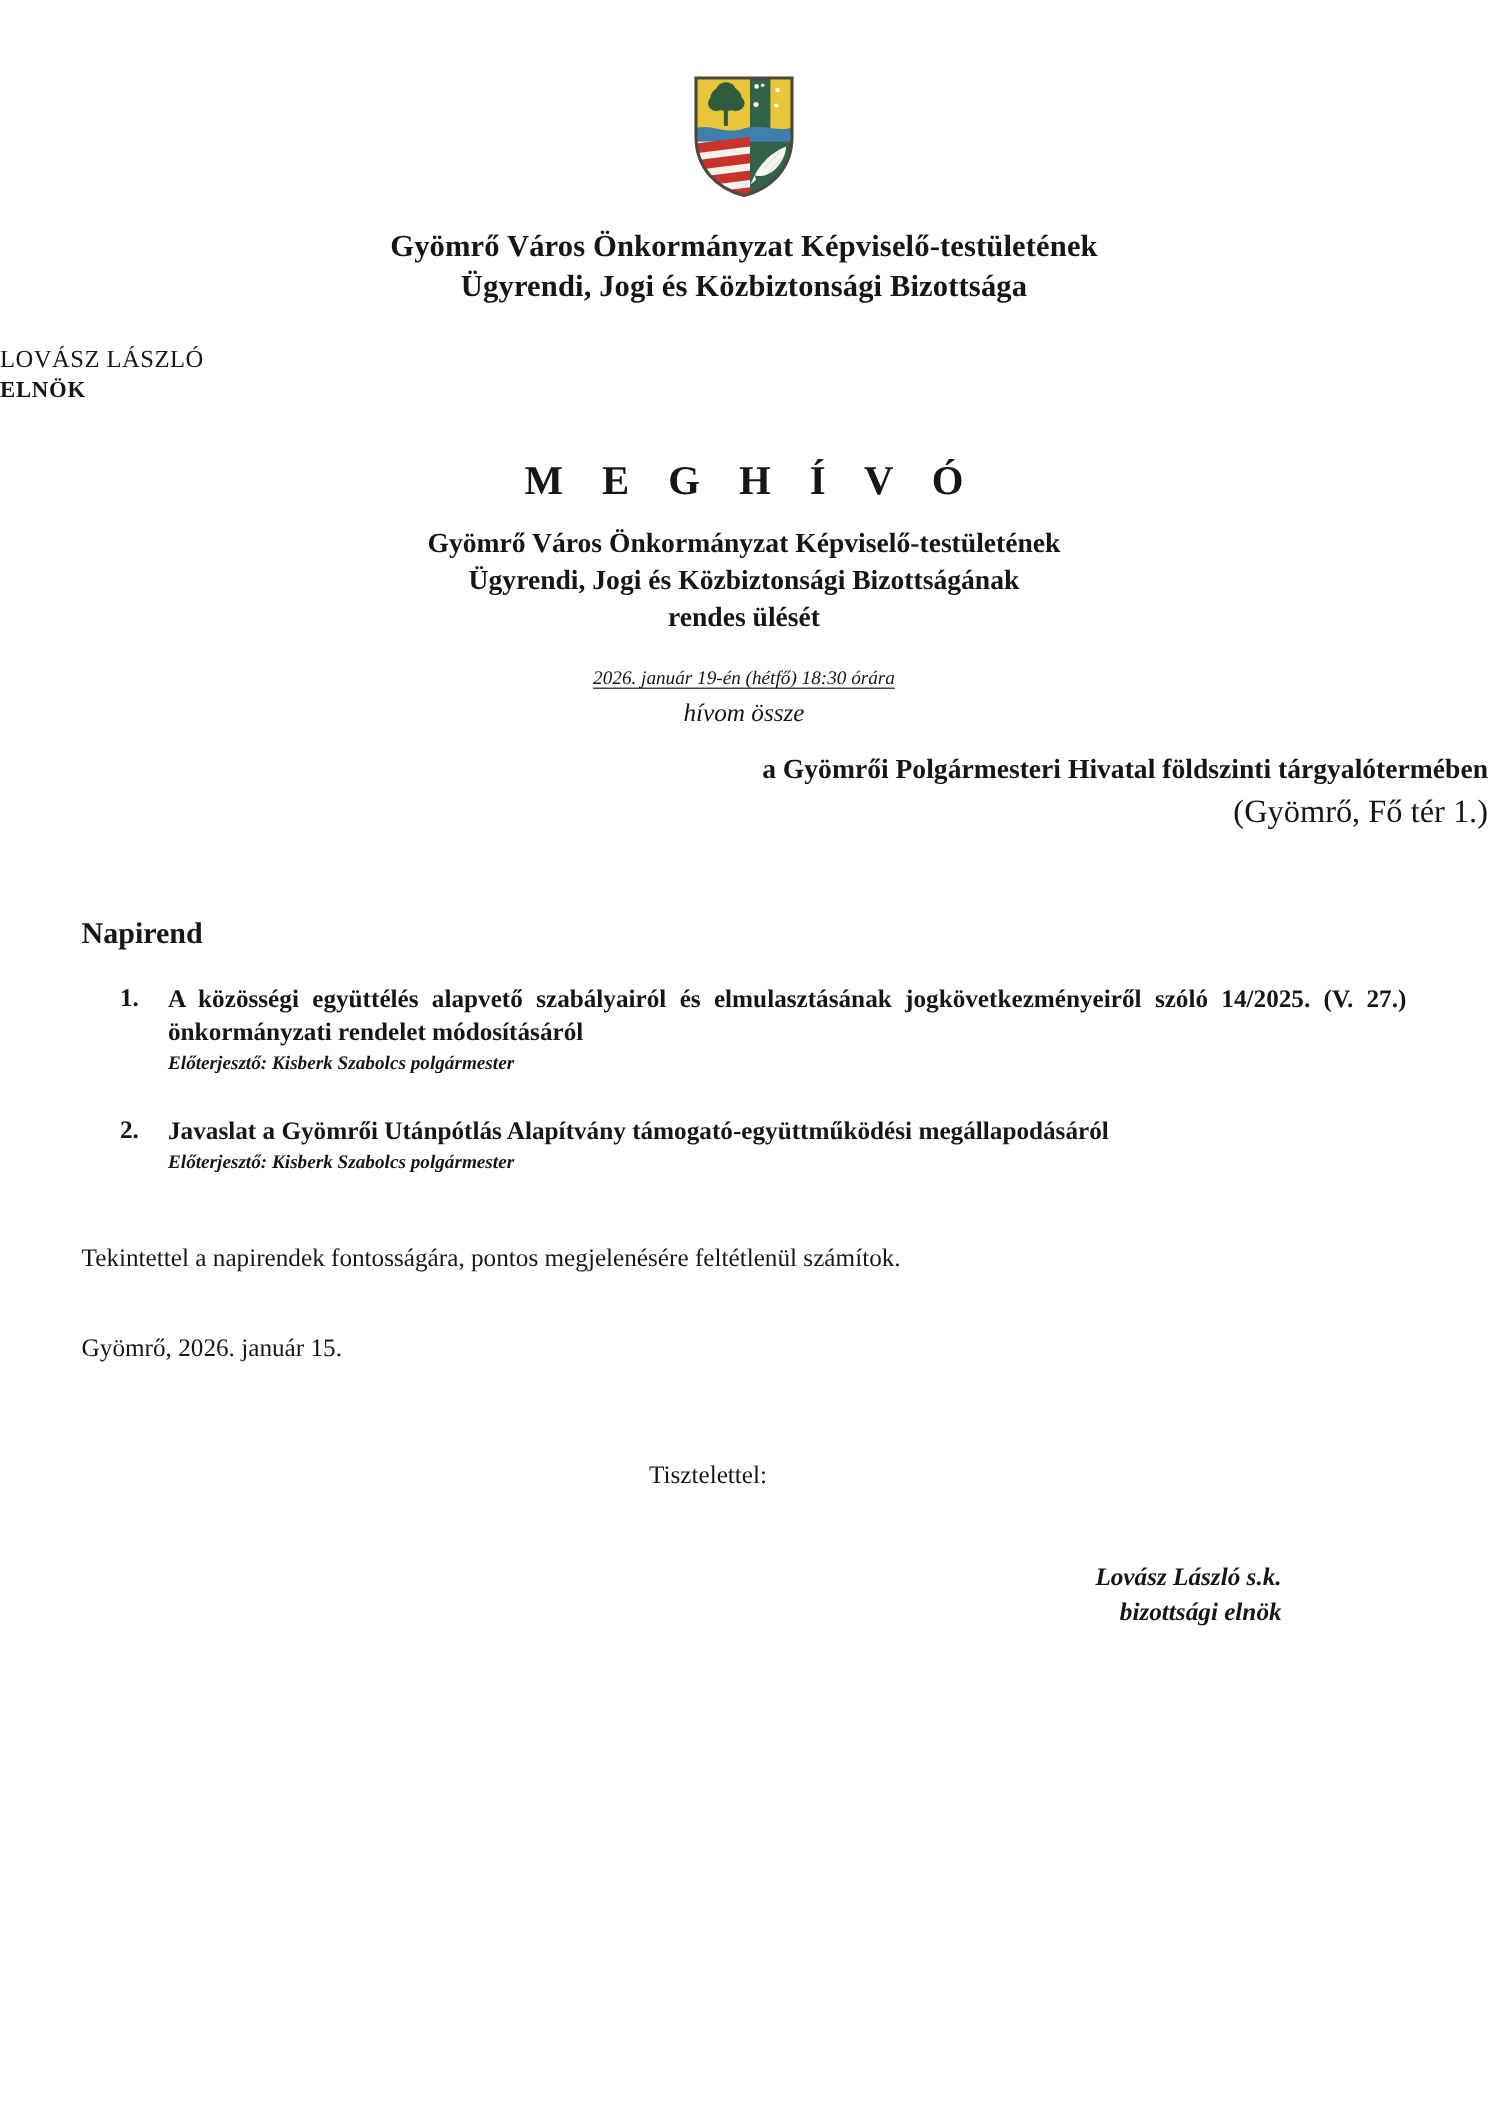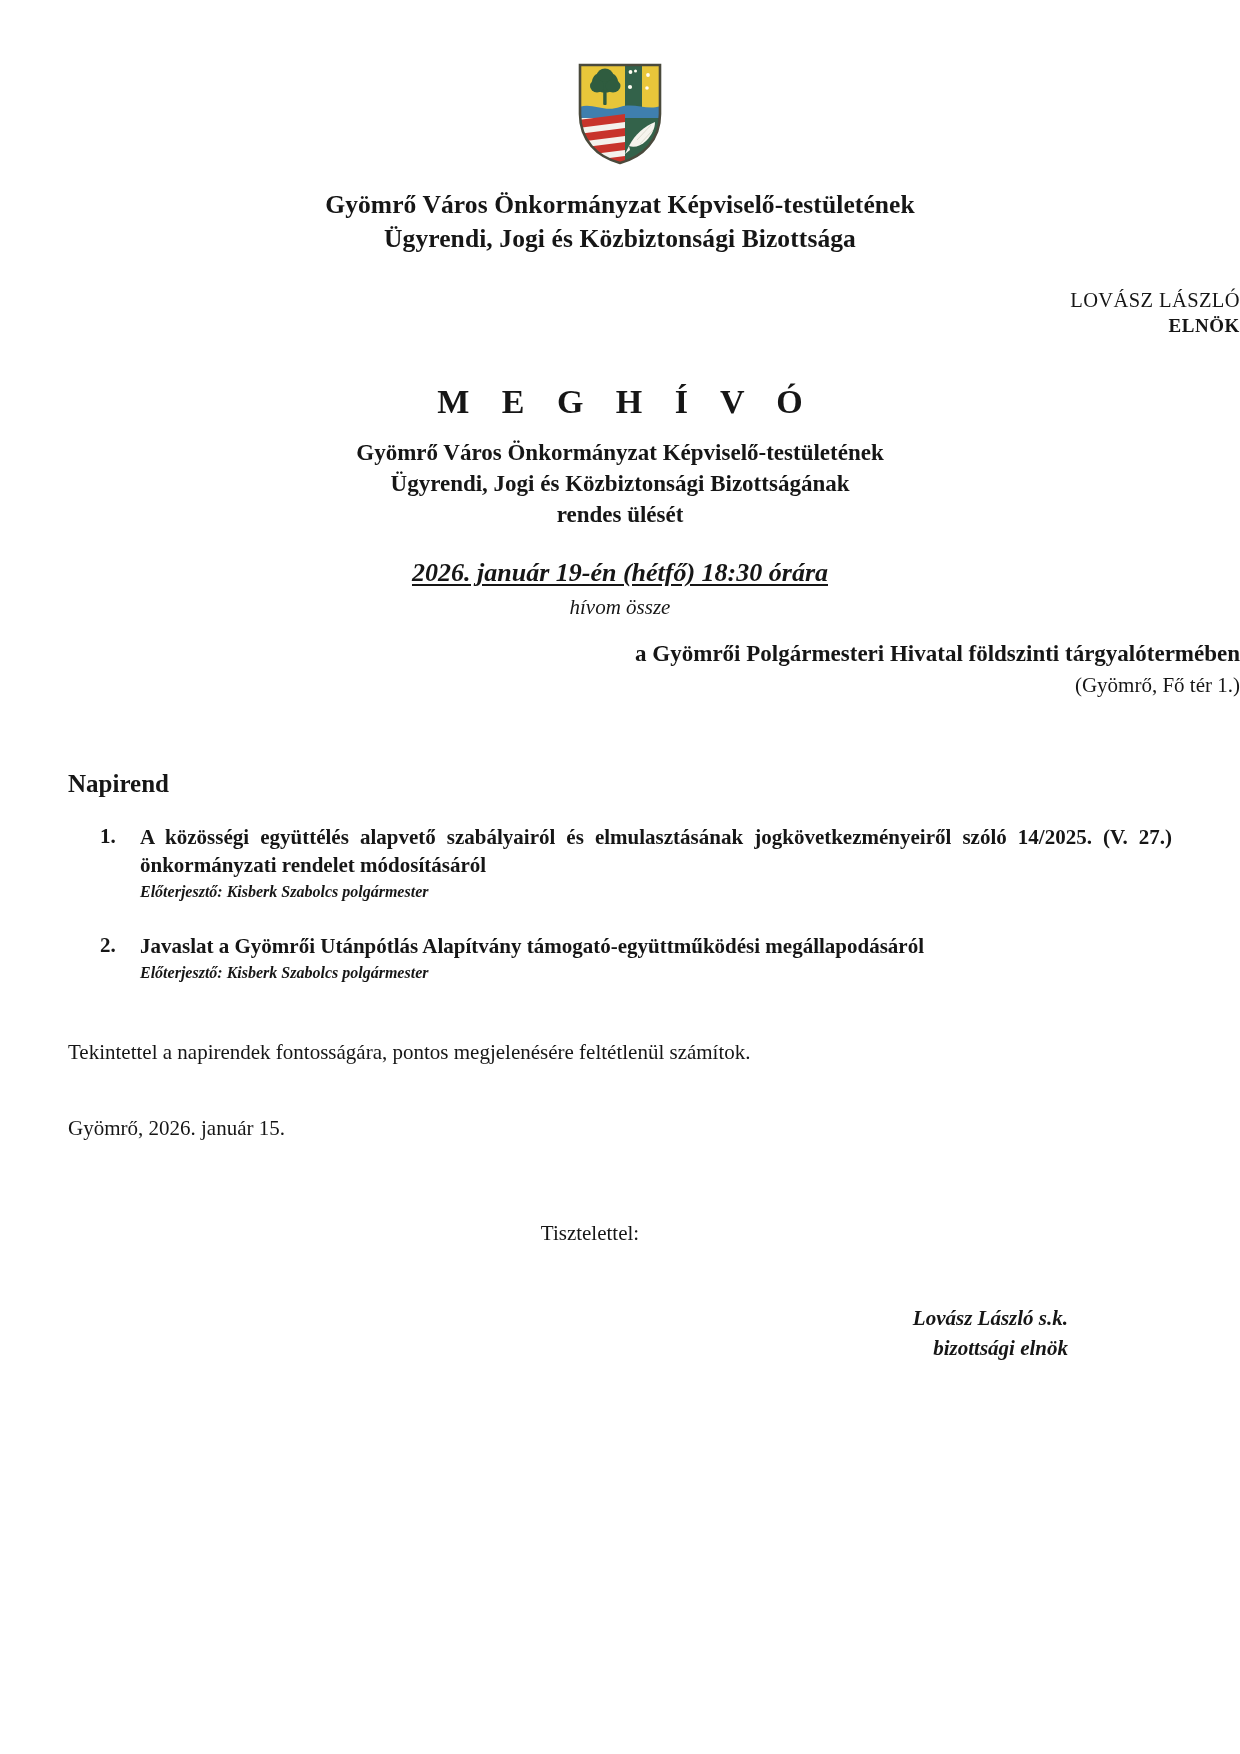--- a/index.html
+++ b/index.html
@@ -38,21 +38,21 @@
     text-align: center;
     margin-top: 22px;
   }
   .hdr-line {
     font-size: 25.5px;
     font-weight: bold;
     line-height: 1.34;
     letter-spacing: 0.1px;
   }
   .name-block {
-    text-align: right;
+    text-align: left;
     margin-top: 32px;
   }
   .chair-name {
     font-size: 20.5px;
     font-weight: normal;
     line-height: 1.25;
     letter-spacing: 0.4px;
   }
   .chair-role {
     font-size: 19px;
@@ -75,22 +75,22 @@
   .invite-line {
     font-size: 23px;
     font-weight: bold;
     line-height: 1.36;
   }
   .date-block {
     text-align: center;
     margin-top: 26px;
   }
   .date-line {
-    font-size: 26px;
-    font-weight: bold;
+    font-size: 16px;
+    font-weight: normal;
     font-style: italic;
     text-decoration: underline;
     text-underline-offset: 3px;
     line-height: 1.3;
   }
   .convene-line {
     font-size: 21px;
     font-style: italic;
     font-weight: normal;
     line-height: 1.45;
@@ -99,21 +99,21 @@
   .venue-block {
     text-align: right;
     margin-top: 16px;
   }
   .venue-line {
     font-size: 23px;
     font-weight: bold;
     line-height: 1.3;
   }
   .venue-addr {
-    font-size: 21px;
+    font-size: 27px;
     font-weight: normal;
     line-height: 1.4;
     margin-top: 2px;
   }
   
   .agenda-heading {
     margin: 70px 0 0 68px;
     font-size: 25px;
     font-weight: bold;
   }

